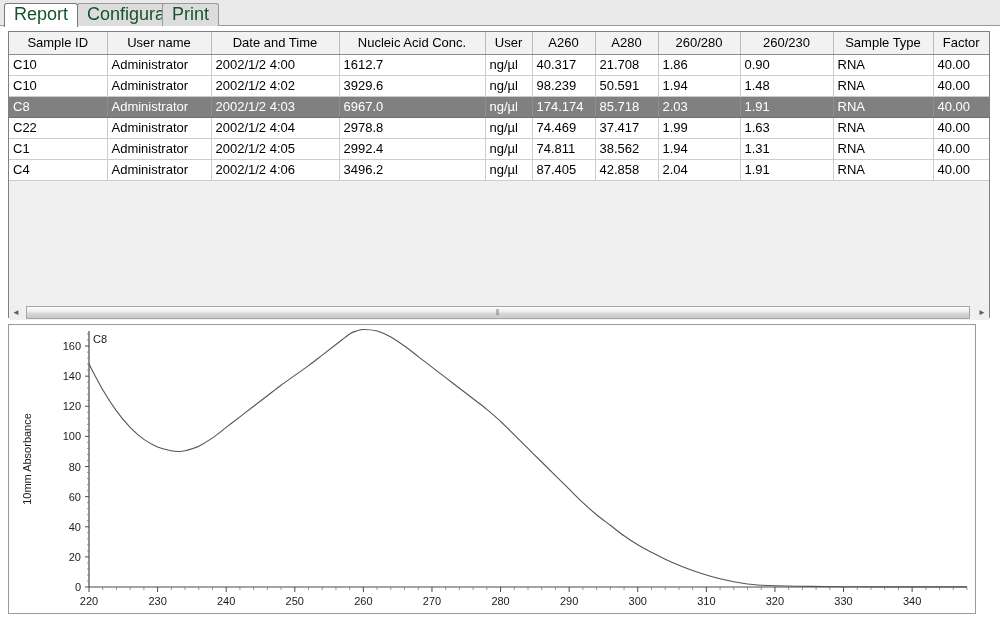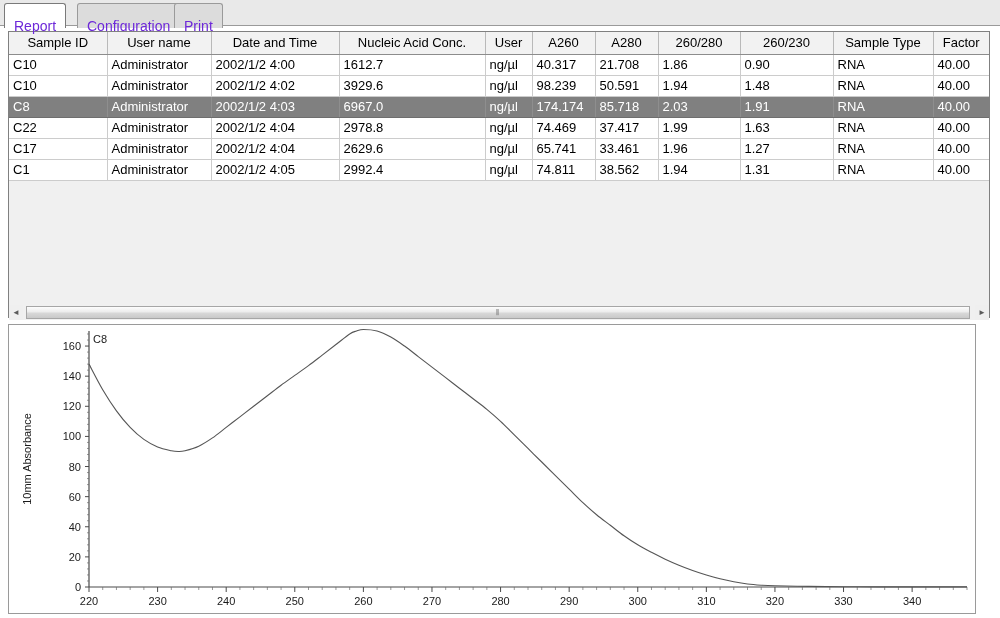--- a/index.html
+++ b/index.html
@@ -20,23 +20,23 @@
     position: absolute; left: 0; top: 0;
     width: 1000px; height: 26px;
     background: #e9e9e9;
     border-bottom: 1px solid #9a9a9a;
     box-sizing: border-box;
   }
   .tab {
     position: absolute; top: 3px;
     height: 23px;
     line-height: 21px;
-    padding: 12px 9px;
-    font-size: 14px;
-    color: #6d28d9;
+    padding: 0 9px;
+    font-size: 18px;
+    color: #14532d;
     background: #dcdcdc;
     border: 1px solid #9a9a9a;
     border-bottom: none;
     border-radius: 3px 3px 0 0;
     box-sizing: border-box;
     white-space: nowrap;
     cursor: default;
   }
   .tab.active {
     background: #ffffff;
@@ -169,21 +169,21 @@
     stroke: #555555;
     stroke-width: 1.1;
   }
 </style>
 </head>
 <body>
 
 <div id="tabbar">
   <div class="tab active" style="left:4px;"><span>Report</span></div>
   <div class="tab" style="left:77px;"><span>Configuration</span></div>
-  <div class="tab" style="left:174px;text-align:center;"><span>Print</span></div>
+  <div class="tab" style="left:162px;text-align:center;"><span>Print</span></div>
 </div>
 
 <div id="tablepanel">
   <table class="grid">
     <thead>
       <tr>
         <th class="c0">Sample ID</th>
         <th class="c1">User name</th>
         <th class="c2">Date and Time</th>
         <th class="c3">Nucleic Acid Conc.</th>
@@ -243,42 +243,42 @@
           <td class="c3">2978.8</td>
           <td class="c4">ng/µl</td>
           <td class="c5">74.469</td>
           <td class="c6">37.417</td>
           <td class="c7">1.99</td>
           <td class="c8">1.63</td>
           <td class="c9">RNA</td>
           <td class="c10">40.00</td>
         </tr>
         <tr>
-          <td class="c0">C17</td>
-          <td class="c1">Administrator</td>
-          <td class="c2">2002/1/2 4:04</td>
-          <td class="c3">2629.6</td>
-          <td class="c4">ng/µl</td>
-          <td class="c5">65.741</td>
-          <td class="c6">33.461</td>
-          <td class="c7">1.96</td>
-          <td class="c8">1.27</td>
-          <td class="c9">RNA</td>
-          <td class="c10">40.00</td>
-        </tr>
-        <tr>
           <td class="c0">C1</td>
           <td class="c1">Administrator</td>
           <td class="c2">2002/1/2 4:05</td>
           <td class="c3">2992.4</td>
           <td class="c4">ng/µl</td>
           <td class="c5">74.811</td>
           <td class="c6">38.562</td>
           <td class="c7">1.94</td>
           <td class="c8">1.31</td>
+          <td class="c9">RNA</td>
+          <td class="c10">40.00</td>
+        </tr>
+        <tr>
+          <td class="c0">C4</td>
+          <td class="c1">Administrator</td>
+          <td class="c2">2002/1/2 4:06</td>
+          <td class="c3">3496.2</td>
+          <td class="c4">ng/µl</td>
+          <td class="c5">87.405</td>
+          <td class="c6">42.858</td>
+          <td class="c7">2.04</td>
+          <td class="c8">1.91</td>
           <td class="c9">RNA</td>
           <td class="c10">40.00</td>
         </tr>
       </tbody>
   </table>
 </div>
 
 <div id="hscroll">
   <div class="sb-arrow left">◄</div>
   <div id="sb-thumb">⦀</div>

